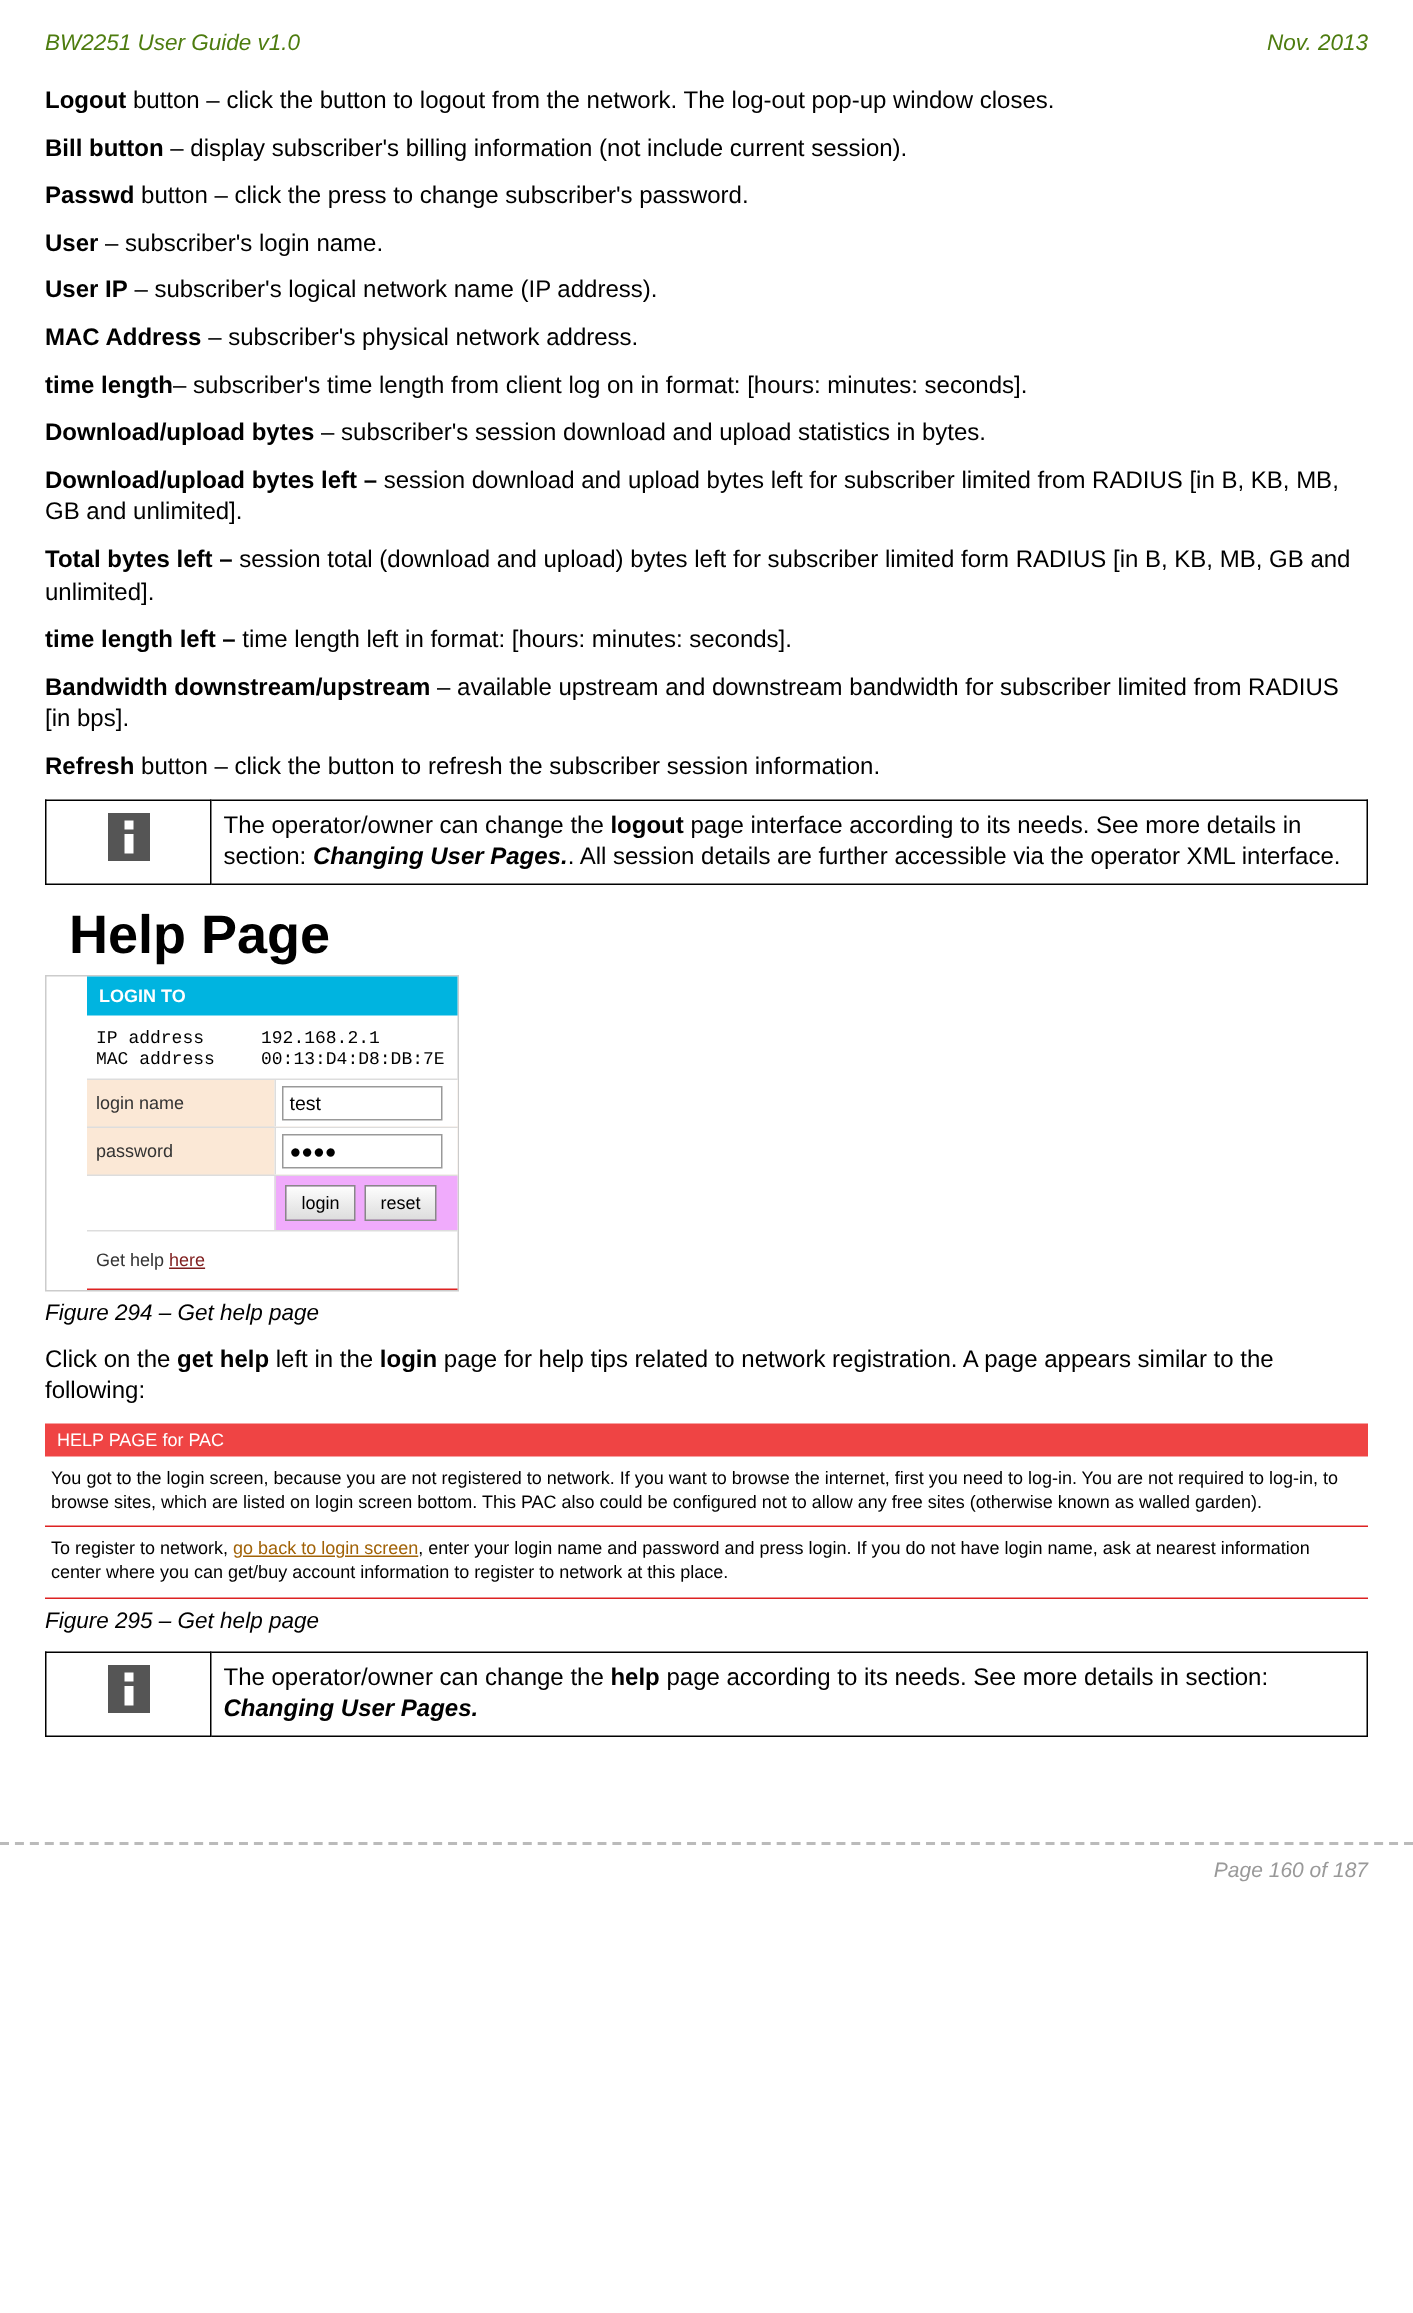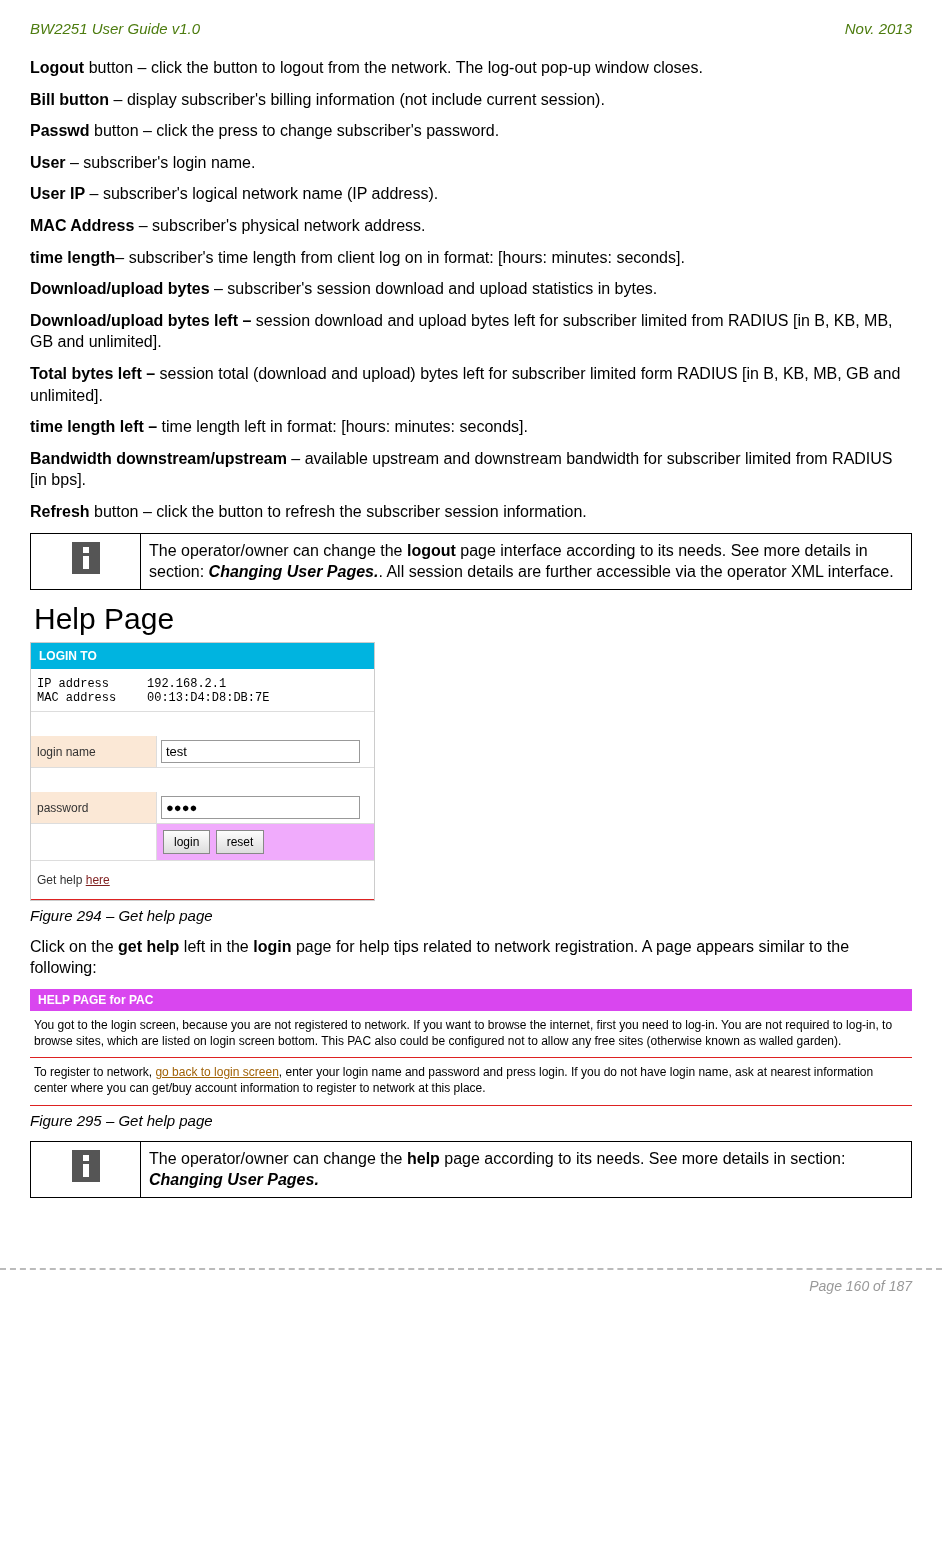--- a/index.html
+++ b/index.html
@@ -60,52 +60,52 @@
       background: #fff;
     }
     .info-icon::after {
       content: '';
       position: absolute;
       top: 14px; left: 11px;
       width: 6px; height: 13px;
       background: #fff;
     }
     h2.help-title {
-      font-size: 30px;
-      font-weight: normal;
-      margin: 12px 0 6px 4px;
+      font-size: 36px;
+      font-weight: bold;
+      margin: 12px 0 6px 16px;
     }
     .login-panel {
-      width: 345px;
+      width: 276px;
       border: 1px solid #ccc;
       font-family: Verdana, sans-serif;
       font-size: 12px;
       background: #fff;
+      padding-left: 27px;
     }
     .login-header {
       background: #00b4e0;
       color: #fff;
       font-weight: bold;
       padding: 6px 8px;
       font-size: 12px;
     }
     .ip-block {
       padding: 8px 6px 6px 6px;
       font-family: "Courier New", monospace;
       font-size: 12px;
       border-bottom: 1px solid #ddd;
     }
     .ip-row { display: flex; }
     .ip-label { width: 110px; }
     .login-row {
       display: flex;
-      align-items: flex-end;
+      align-items: center;
       border-bottom: 1px solid #ddd;
       background: #fbe8d6;
-      margin-top: 24px;
     }
     .login-label {
       width: 125px;
       padding: 8px 6px;
       font-size: 12px;
       color: #333;
     }
     .login-input-cell {
       flex: 1;
       padding: 4px;
@@ -153,23 +153,23 @@
       font-style: italic;
       font-size: 15px;
       margin: 6px 0 12px 0;
     }
     .help-page-panel {
       width: 100%;
       font-family: Verdana, sans-serif;
       font-size: 12px;
     }
     .help-page-header {
-      background: #d946ef;
+      background: #ef4444;
       color: #fff;
-      font-weight: bold;
+      font-weight: normal;
       padding: 4px 8px;
       font-size: 12px;
     }
     .help-text {
       font-size: 12px;
       padding: 6px 4px 4px 4px;
       line-height: 1.35;
     }
     .help-text a { color: #a16207; }
     .footer {

